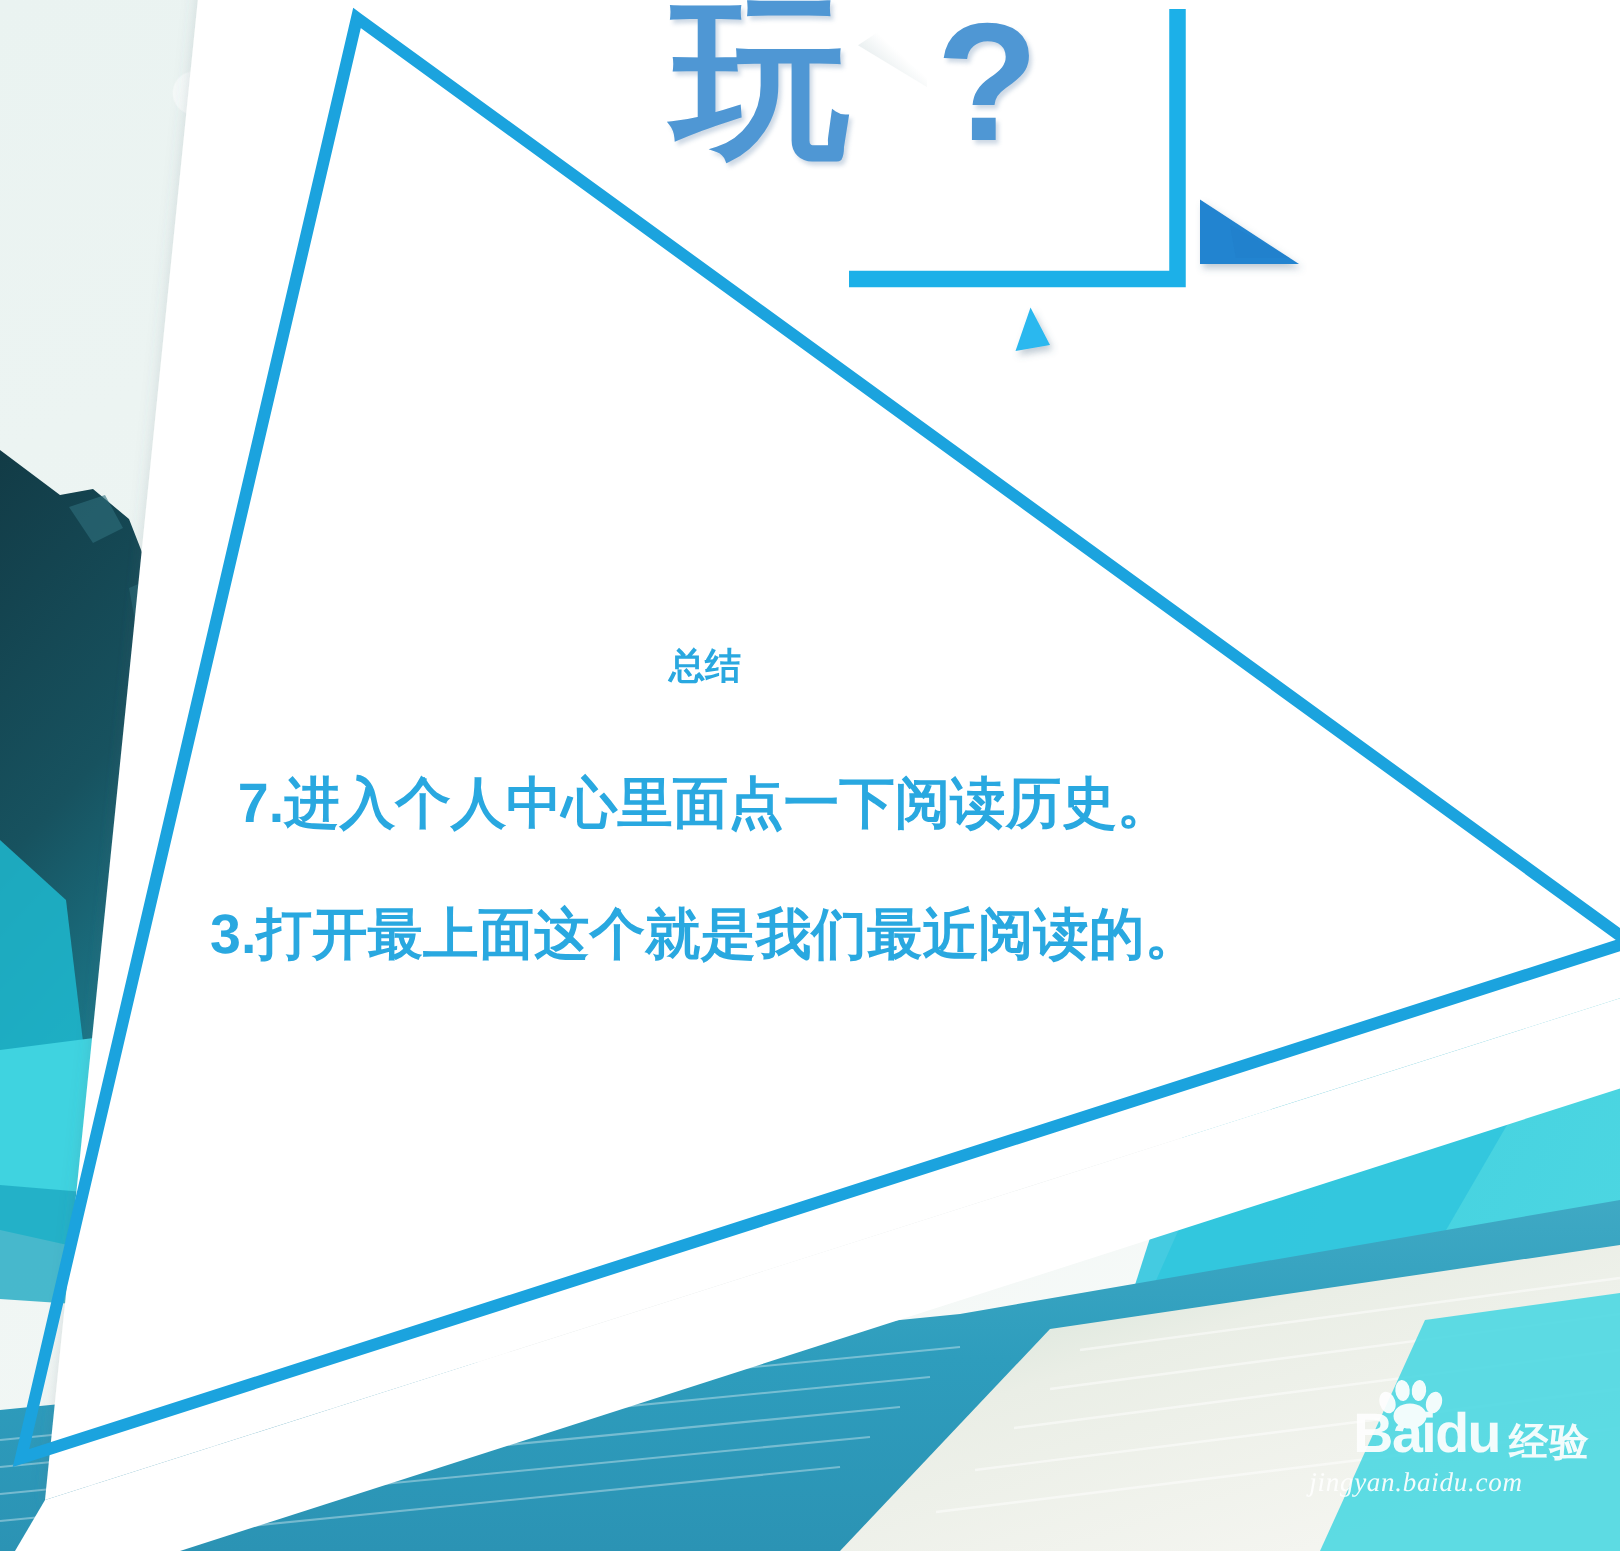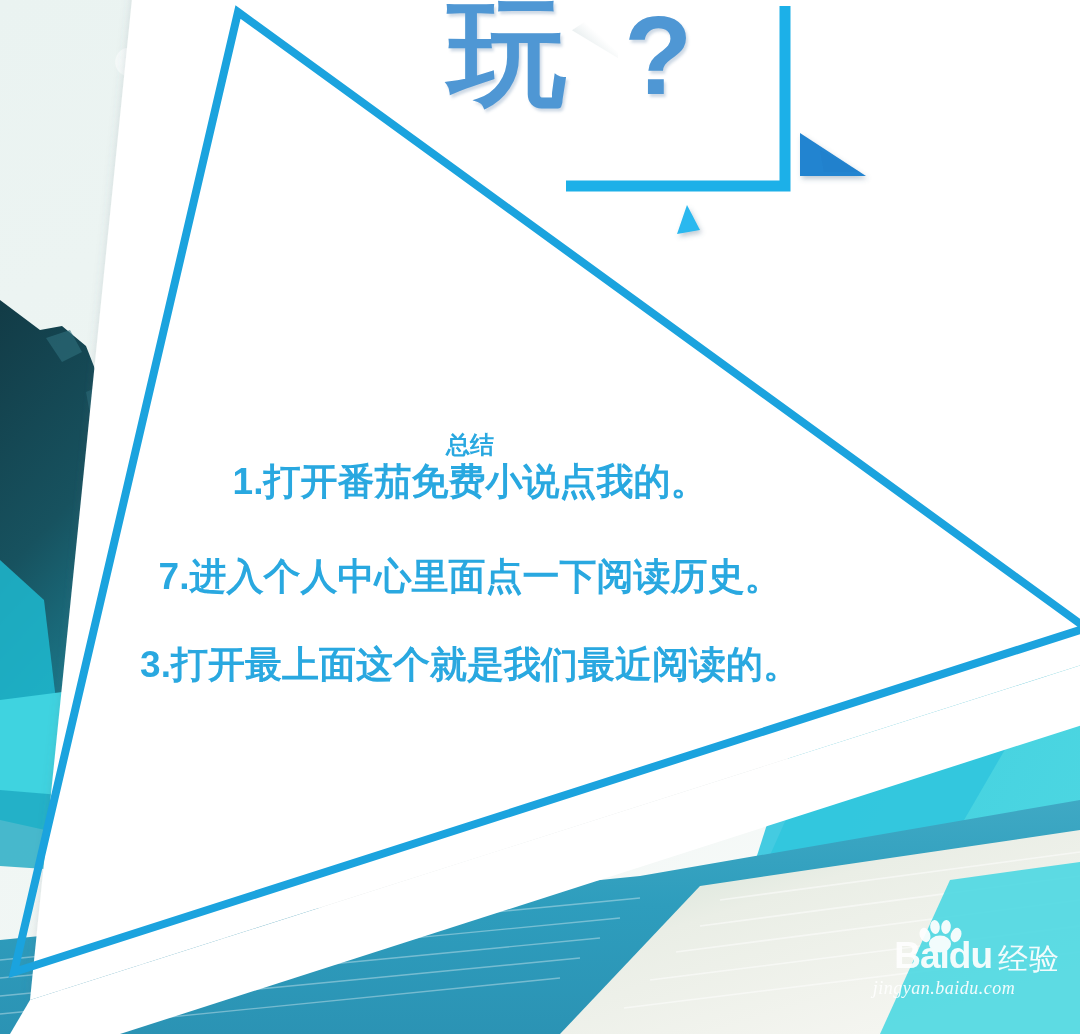--- a/index.html
+++ b/index.html
@@ -112,22 +112,22 @@
     line-height:1;
     letter-spacing:-1px;
   }
   .wm-du{
     font-size:37px;
     font-weight:bold;
     line-height:1;
     letter-spacing:-1px;
   }
   .wm-cn{
-    font-size:30px;
-    font-weight:normal;
+    font-size:26px;
+    font-weight:bold;
     line-height:1;
     margin-left:6px;
     letter-spacing:1px;
   }
   .paw{
     position:absolute;
     left:90px; top:-9px;
     width:44px;height:34px;
   }
   .wm-url{
@@ -229,21 +229,20 @@
     <polygon points="820,150 860,172 824,172" fill="#1f79c5" opacity=".25"></polygon>
   </svg>
 
   <div class="headline">
     <span>玩</span><span class="q">?</span>
   </div>
   <div class="fold"></div>
 
   <div class="copy">
     <span class="title">总结</span>
-    <p>1.打开番茄免费小说点我的。</p>
     <div class="gap"></div>
     <p>7.进入个人中心里面点一下阅读历史。</p>
     <div class="gap-sm"></div>
     <p>3.打开最上面这个就是我们最近阅读的。</p>
   </div>
 
   <div class="watermark">
     <div class="wm-row">
       <svg class="paw" viewBox="0 0 44 34">
         <ellipse cx="7" cy="16" rx="5.2" ry="7.4" transform="rotate(-18 7 16)" fill="#ffffff"></ellipse>

